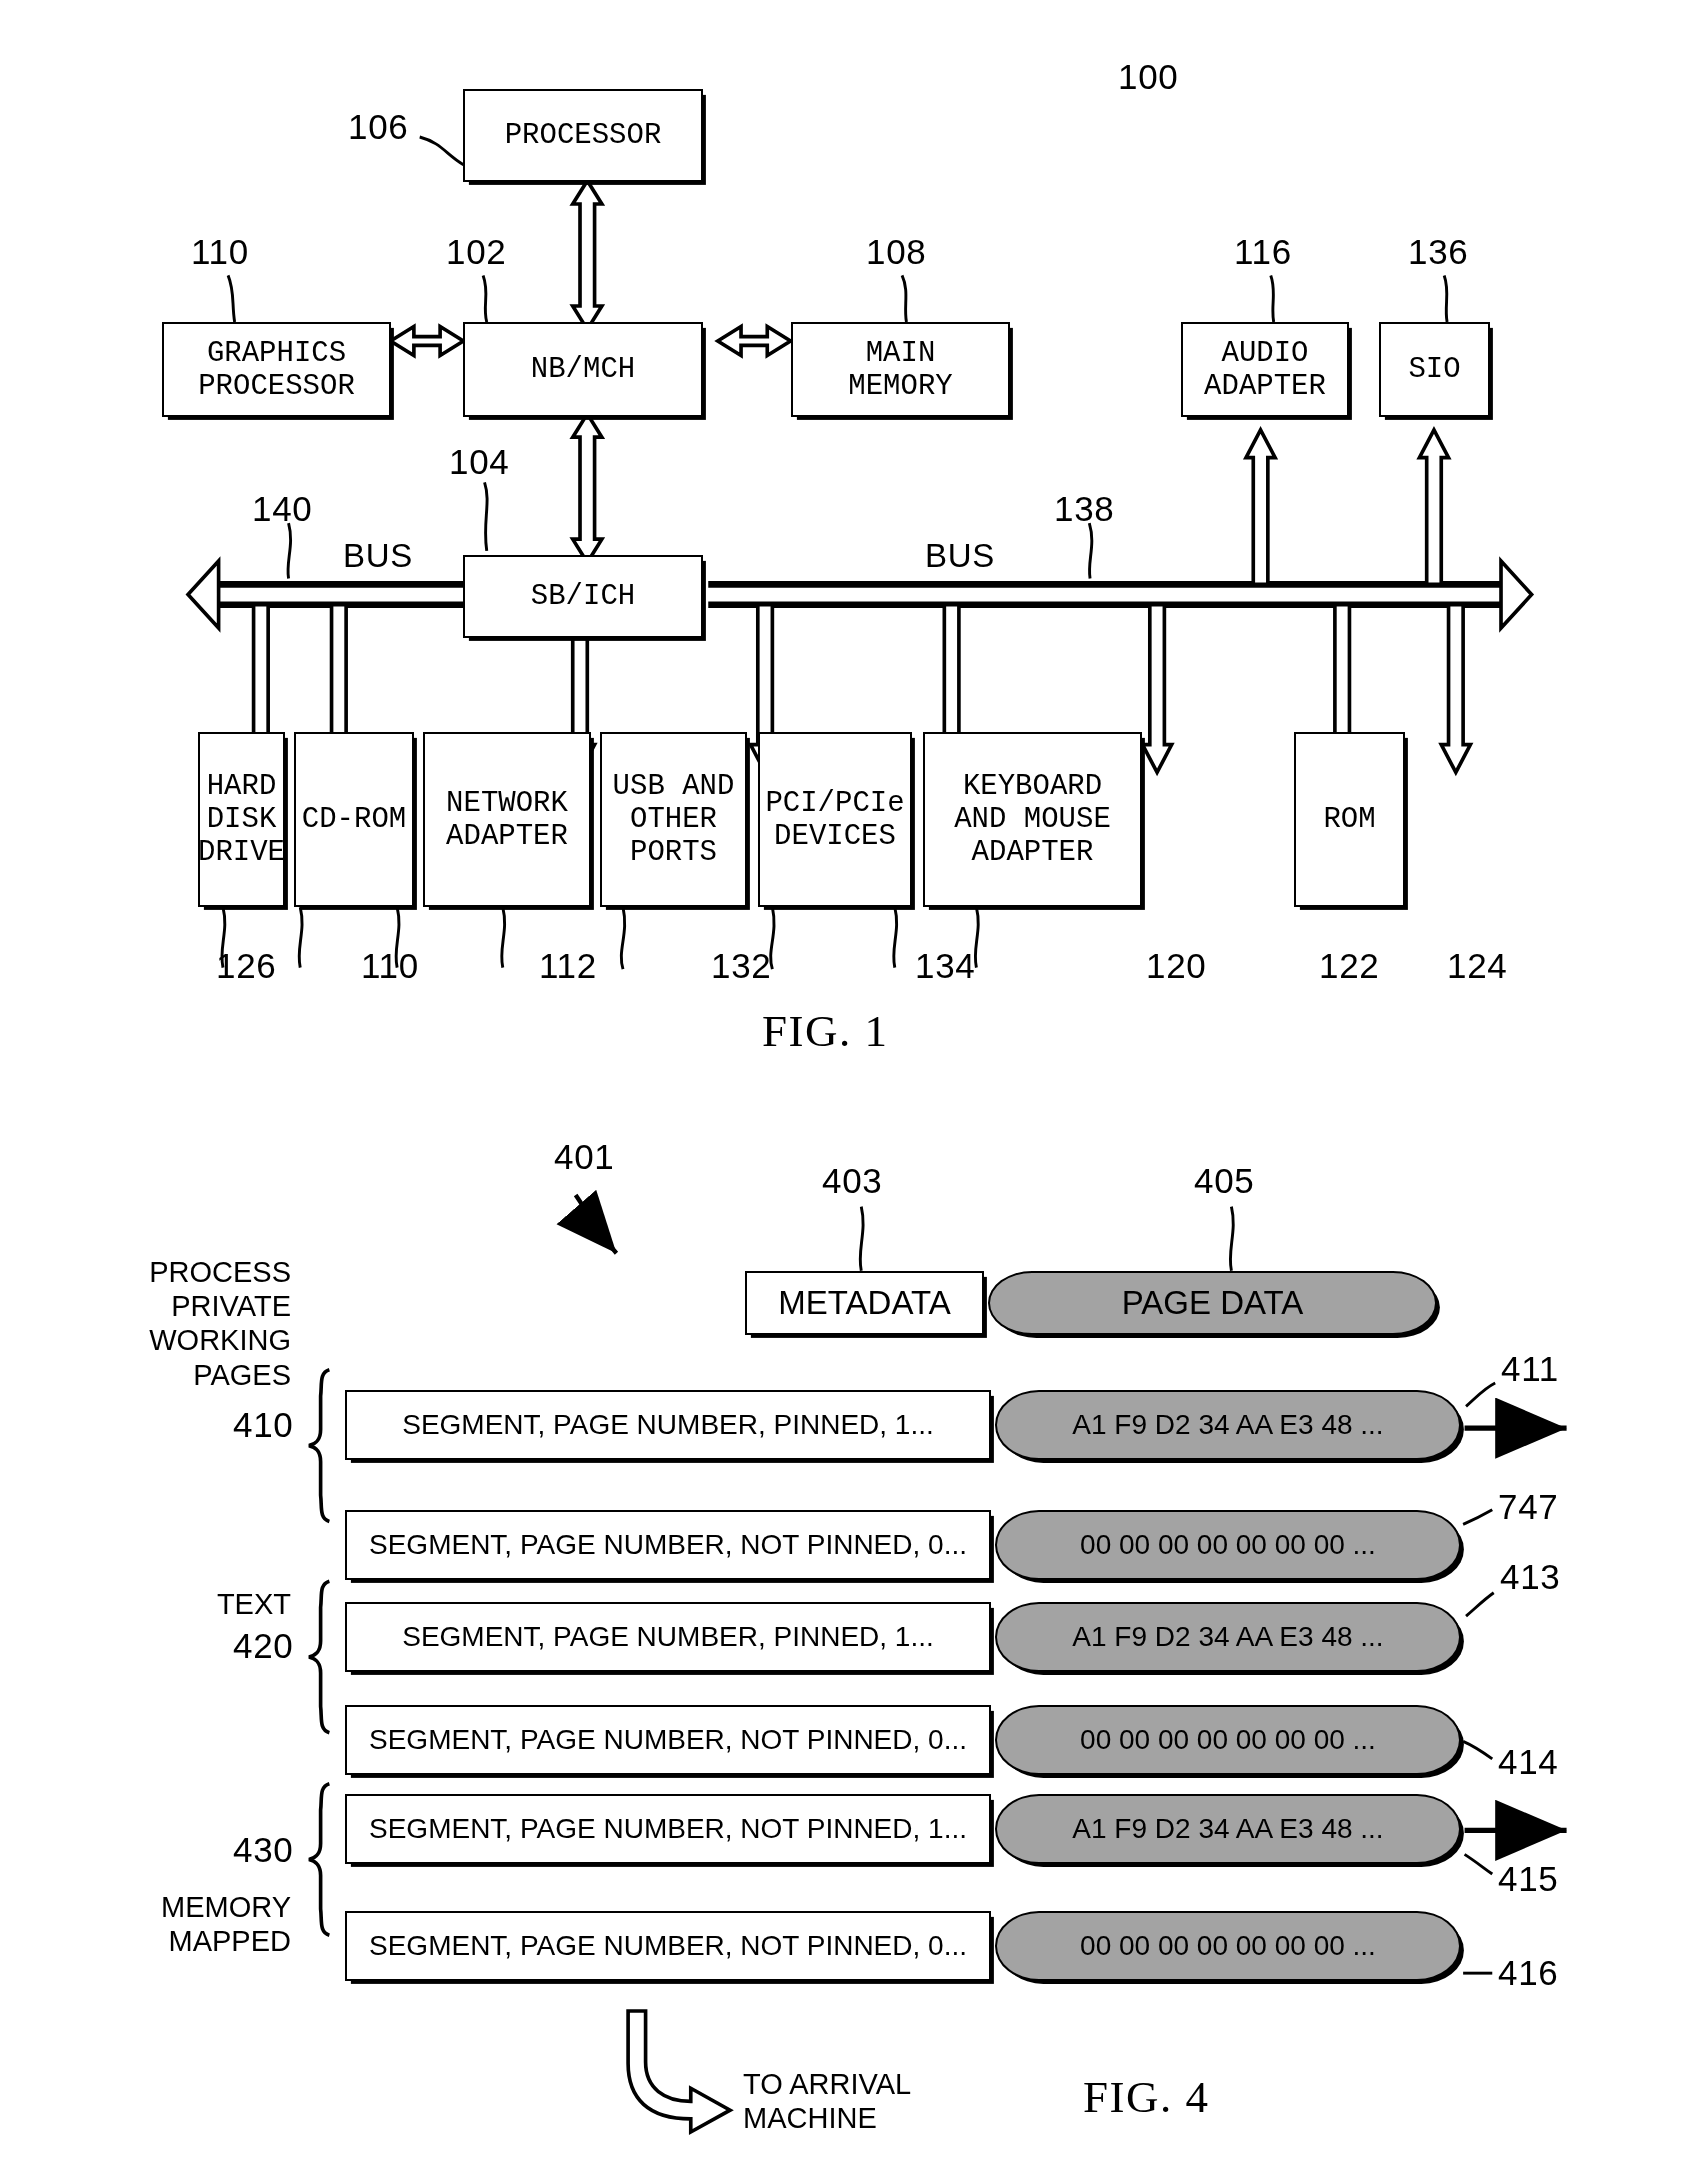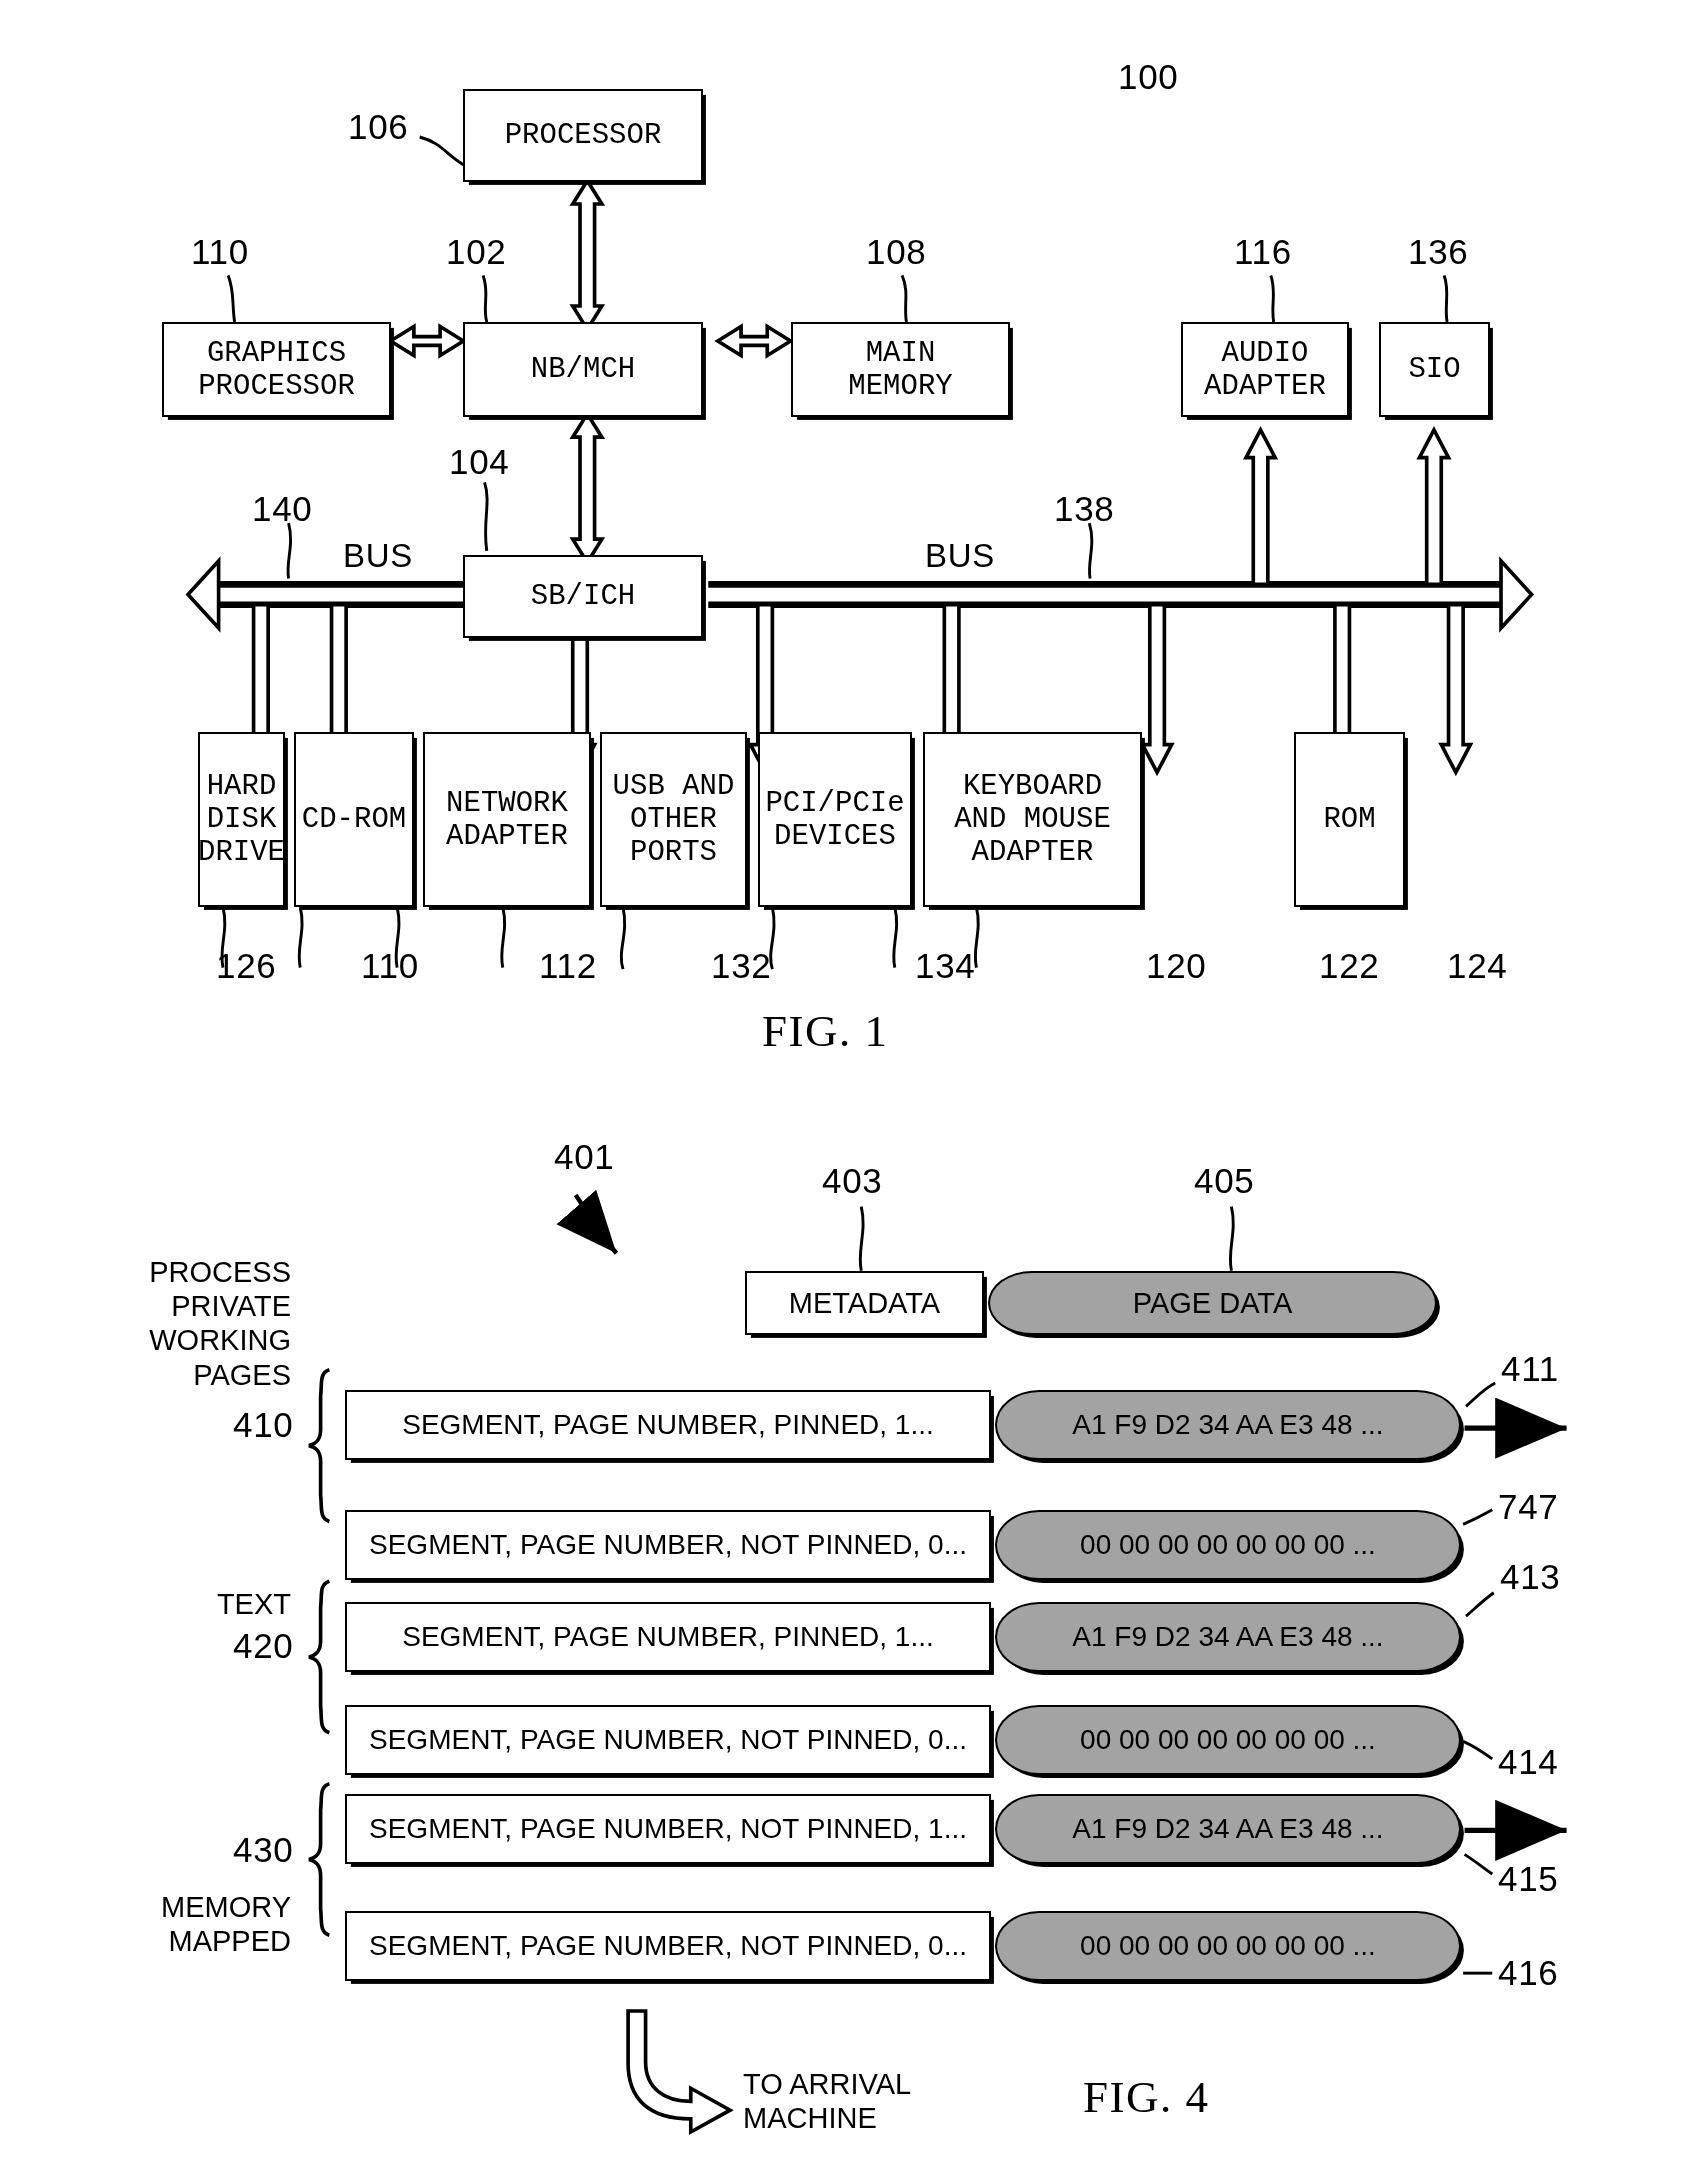--- a/index.html
+++ b/index.html
@@ -36,21 +36,21 @@
   .rowtext{
     font-family:"Liberation Sans",sans-serif;
     font-size:28px;text-align:center;letter-spacing:0px;
   }
   .sidelbl{
     font-family:"Liberation Sans",sans-serif;
     font-size:29px;text-align:right;line-height:1.18;
   }
   .hdrlbl{
     font-family:"Liberation Sans",sans-serif;
-    font-size:29px;text-align:right;
+    font-size:33px;text-align:right;
   }
   .arrlbl{
     font-family:"Liberation Sans",sans-serif;
     font-size:29px;line-height:1.18;
   }
 
   
   .fbox{
     position:absolute;
     border:2.9px solid #000;

